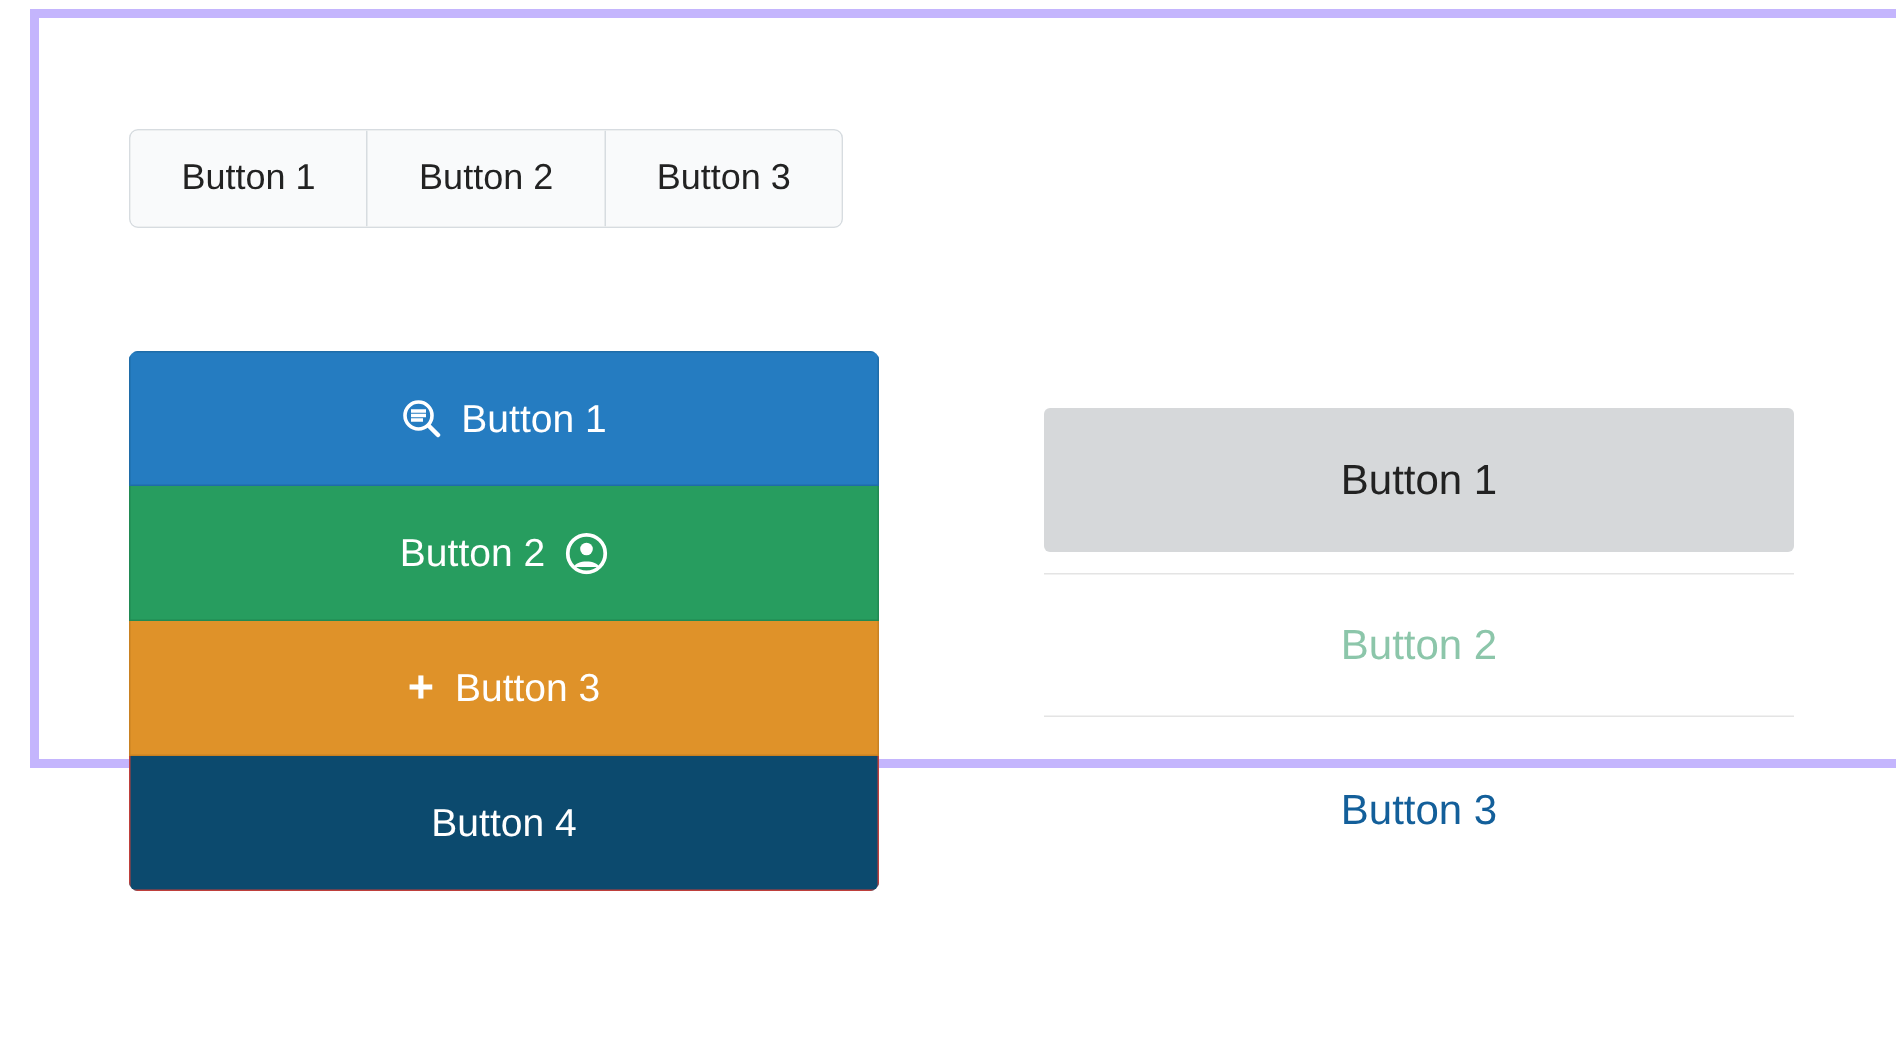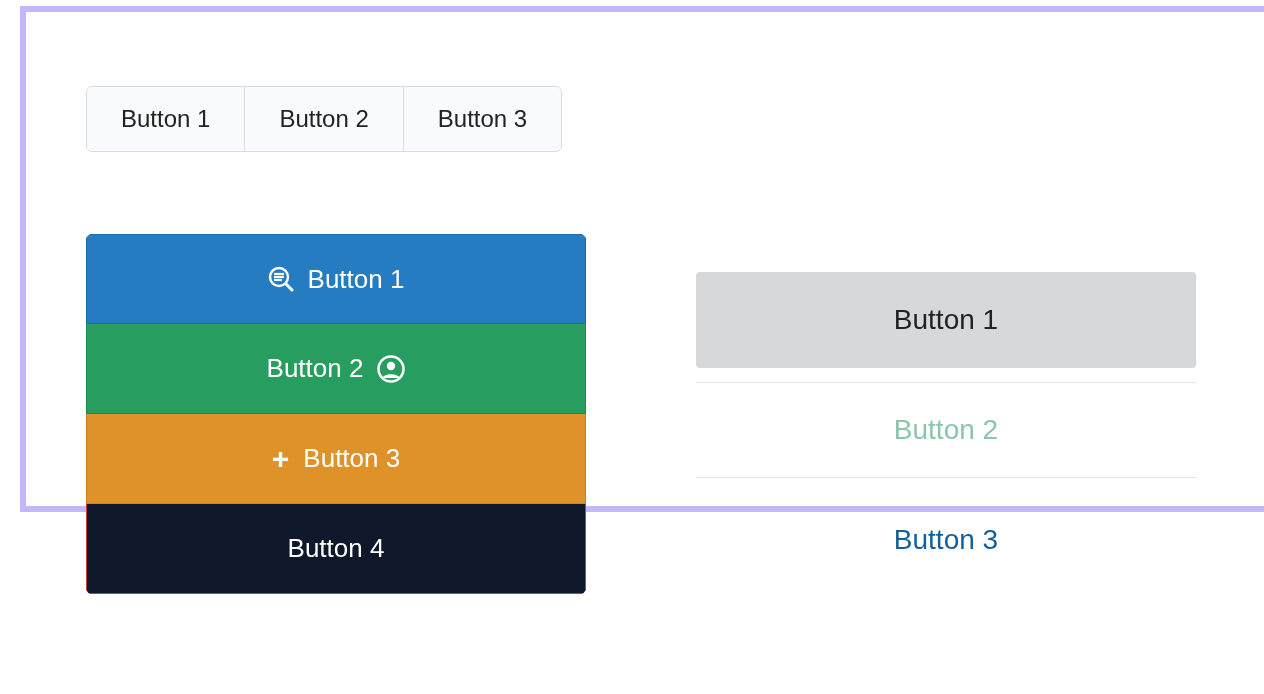--- a/index.html
+++ b/index.html
@@ -64,21 +64,21 @@
     color: #fff;
     font-size: 26px;
     font-weight: 500;
     font-family: inherit;
     cursor: pointer;
   }
   .btn-vert .icon { display: inline-flex; }
   .btn-blue    { background: #257cc1; border: 1px solid #1f6ca8; }
   .btn-green   { background: #279d5f; border: 1px solid #218a53; border-top: none; }
   .btn-orange  { background: #df9229; border: 1px solid #c98122; border-top: none; }
-  .btn-red     { background: #0f172a; border: 1px solid #bf3f3b; border-top: none; }
+  .btn-red     { background: #0c4a6e; border: 1px solid #bf3f3b; border-top: none; }
   .plus-icon { font-size: 30px; font-weight: 600; line-height: 1; }
   
   .btn-group-right {
     position: absolute;
     left: 670px;
     top: 260px;
     width: 500px;
     display: flex;
     flex-direction: column;
   }

